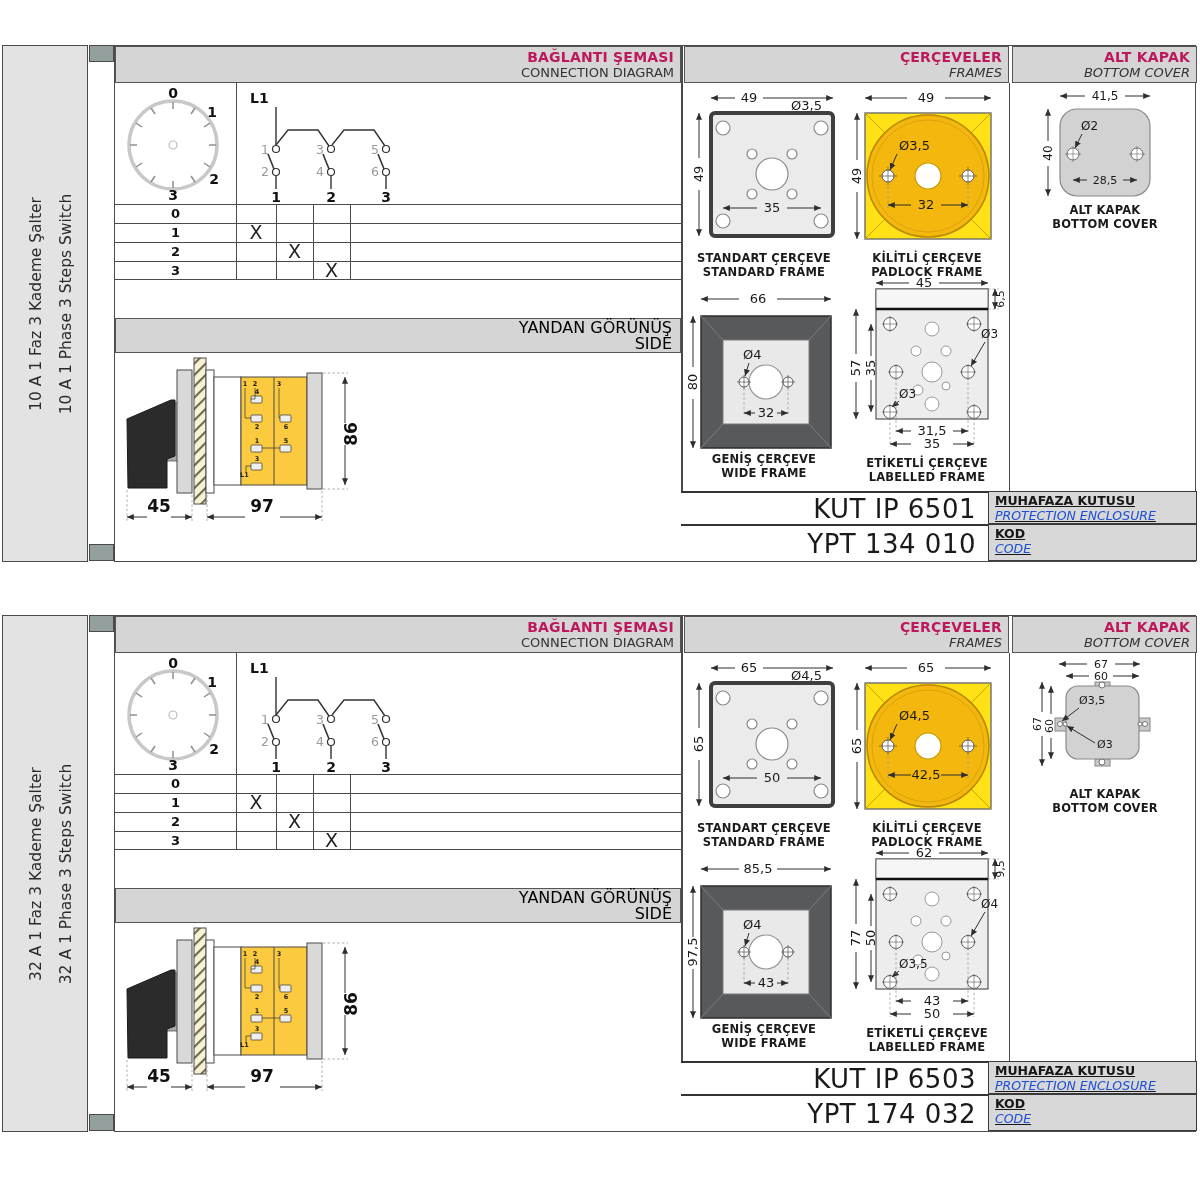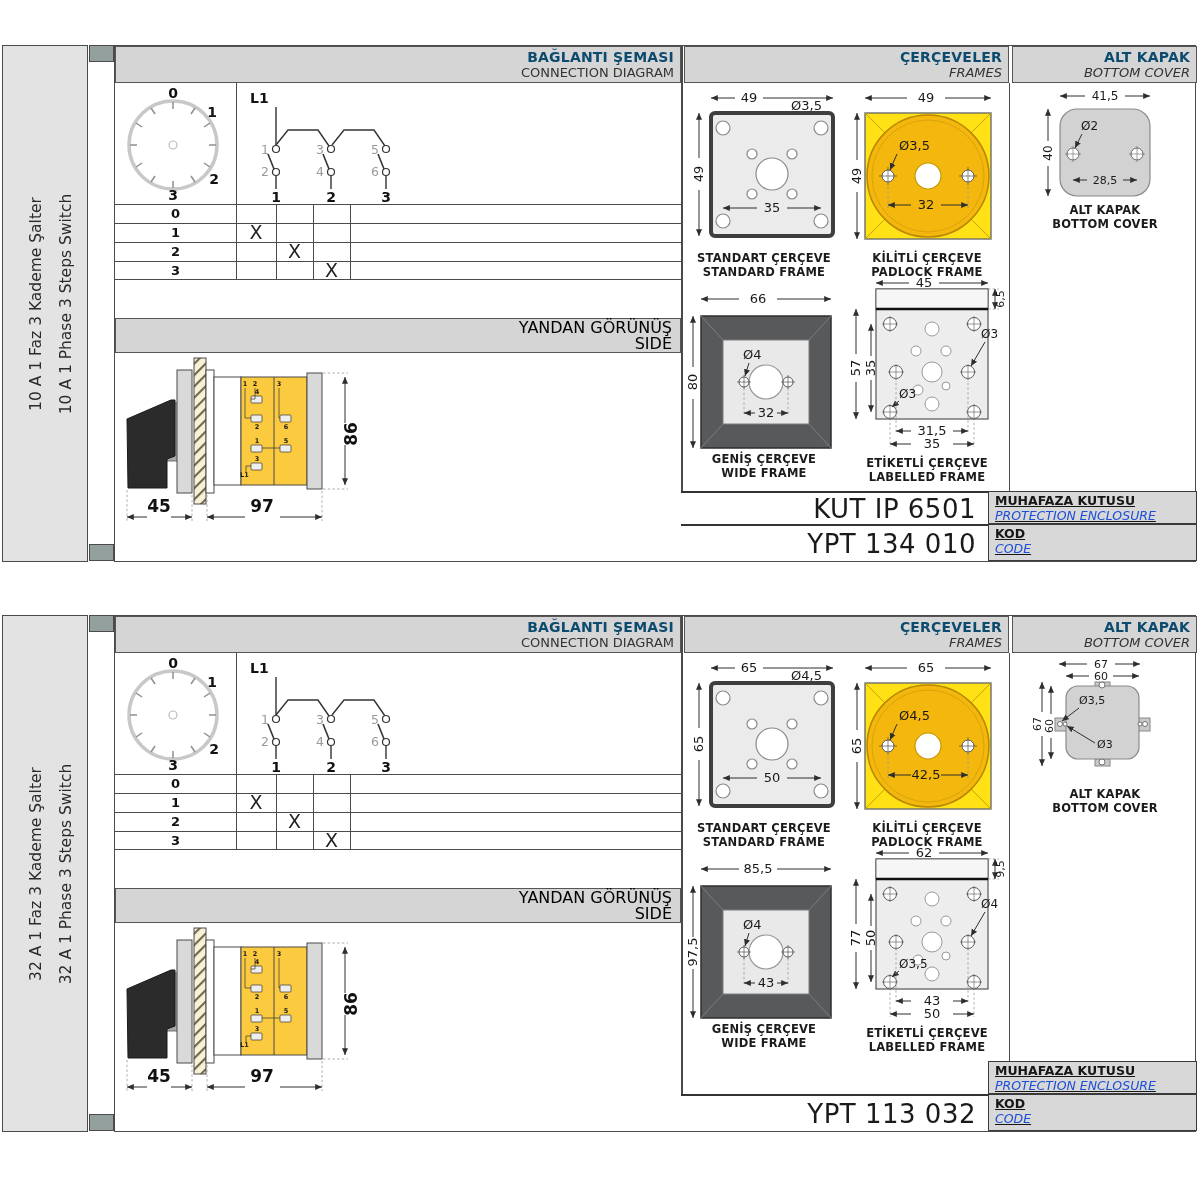--- a/index.html
+++ b/index.html
@@ -12,21 +12,21 @@
          transform:rotate(-90deg);font-size:15.5px;color:#2b2b2b;white-space:nowrap;}
   .vtext.tr{left:-226px;top:248px;}
   .vtext.en{left:-196px;top:248px;}
   .strip{position:absolute;left:86px;top:0;width:26px;height:517px;}
   .clip{position:absolute;left:1px;width:25px;height:17px;background:#93a09e;border:1px solid #4a4a4a;box-sizing:border-box;}
   .clip.bot{top:499px;}
   .main{position:absolute;left:112px;top:0;width:1082px;height:517px;background:#fff;
         border:1px solid #4a4a4a;box-sizing:border-box;}
   .hdr{position:absolute;top:0;height:37px;background:#d5d5d5;border:1px solid #565656;
        box-sizing:border-box;text-align:right;padding:2px 6px 0 0;line-height:16px;}
-  .hdr .h-tr{font-weight:bold;font-size:14px;color:#0c4a6e;letter-spacing:.2px;}
+  .hdr .h-tr{font-weight:bold;font-size:14px;color:#be185d;letter-spacing:.2px;}
   .hdr .h-en{font-size:13px;color:#333;}
   .it{font-style:italic;}
   .hl{position:absolute;height:1px;background:#4a4a4a;}
   .vl{position:absolute;width:1px;background:#4a4a4a;}
   .vl2{position:absolute;width:2px;background:#4a4a4a;}
   .trow-label{position:absolute;left:0;width:121px;height:19px;line-height:19px;text-align:center;
               font-weight:bold;font-size:13px;color:#111;}
   .xmark{position:absolute;height:19px;line-height:18px;text-align:center;font-size:19px;color:#222;}
   .sideband{position:absolute;left:0;top:272px;width:566px;height:35px;background:#d5d5d5;
             border:1px solid #565656;box-sizing:border-box;text-align:right;padding:1px 8px 0 0;line-height:16px;}
@@ -817,25 +817,26 @@
         <line class="dl" x1="16" y1="30" x2="16" y2="58" marker-start="url(#arr)"></line>
         <line class="dl" x1="16" y1="82" x2="16" y2="103" marker-end="url(#arr)"></line>
         <text class="d11" text-anchor="middle" transform="translate(17.5 70) rotate(-90)">60</text>
       </svg>
       <div class="ftitle" style="left:-25px;top:132px;width:190px">
         <div>ALT KAPAK</div>
         <div>BOTTOM COVER</div>
       </div>
     </div>
 
+    <div class="codecell" style="top:445px;height:33px">KUT IP 6503</div>
     <div class="metacell" style="top:445px;height:33px">
       <div class="m-tr">MUHAFAZA KUTUSU</div>
       <div class="m-en">PROTECTION ENCLOSURE</div>
     </div>
-    <div class="codecell" style="top:478px;height:37px">YPT 113 032</div>
+    <div class="codecell" style="top:478px;height:37px">YPT 174 032</div>
     <div class="metacell" style="top:478px;height:37px">
       <div class="m-tr">KOD</div>
       <div class="m-en">CODE</div>
     </div>
 
   </div>
 </div>
 </div>
 
 </body></html>

